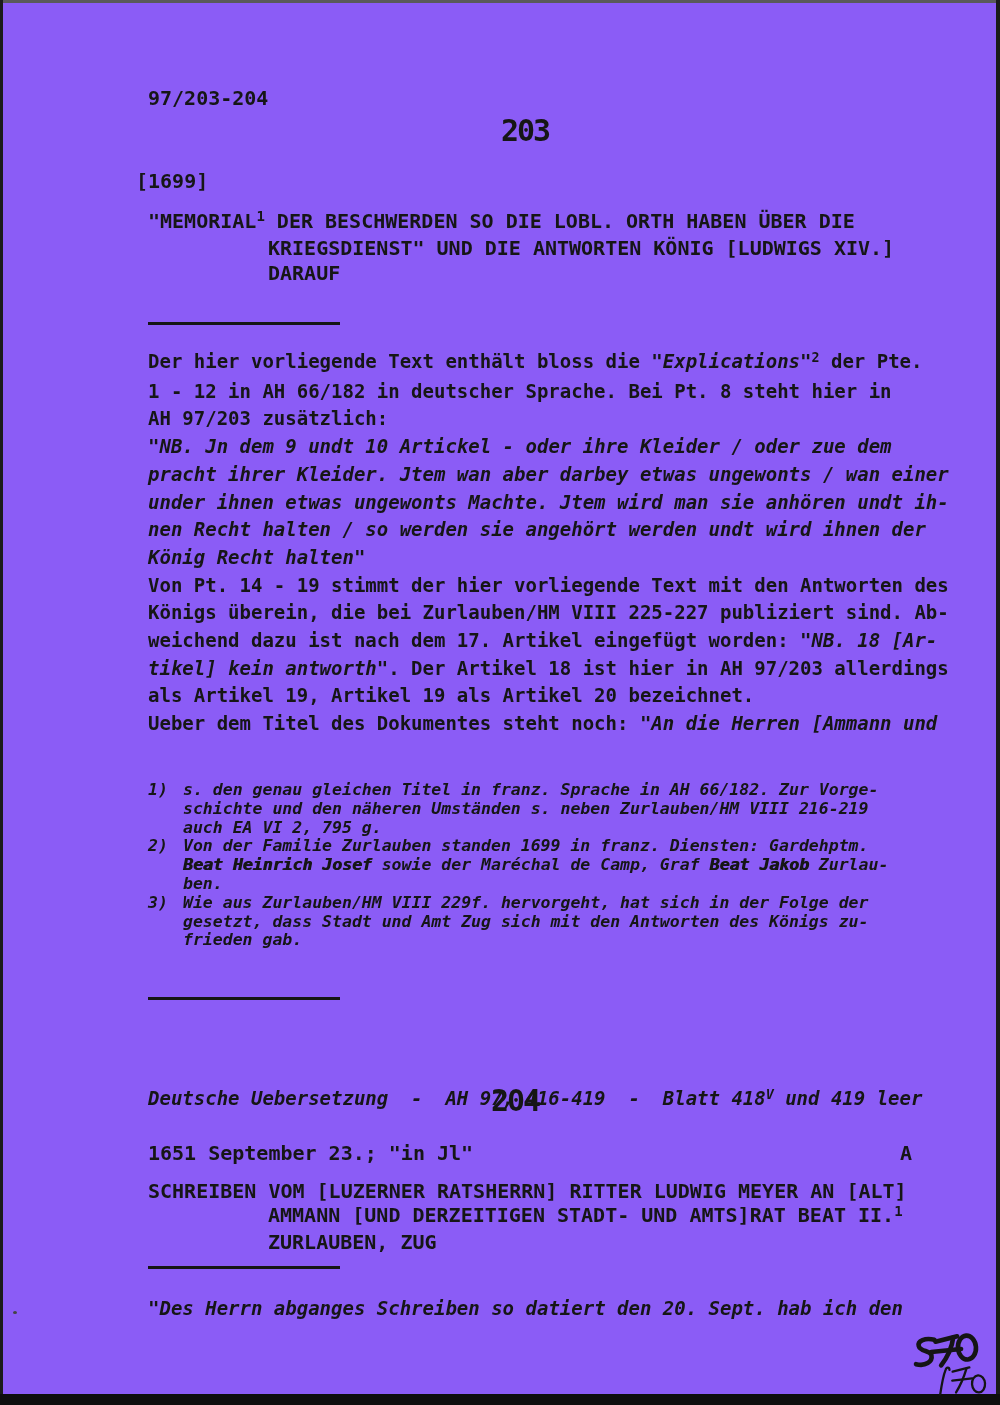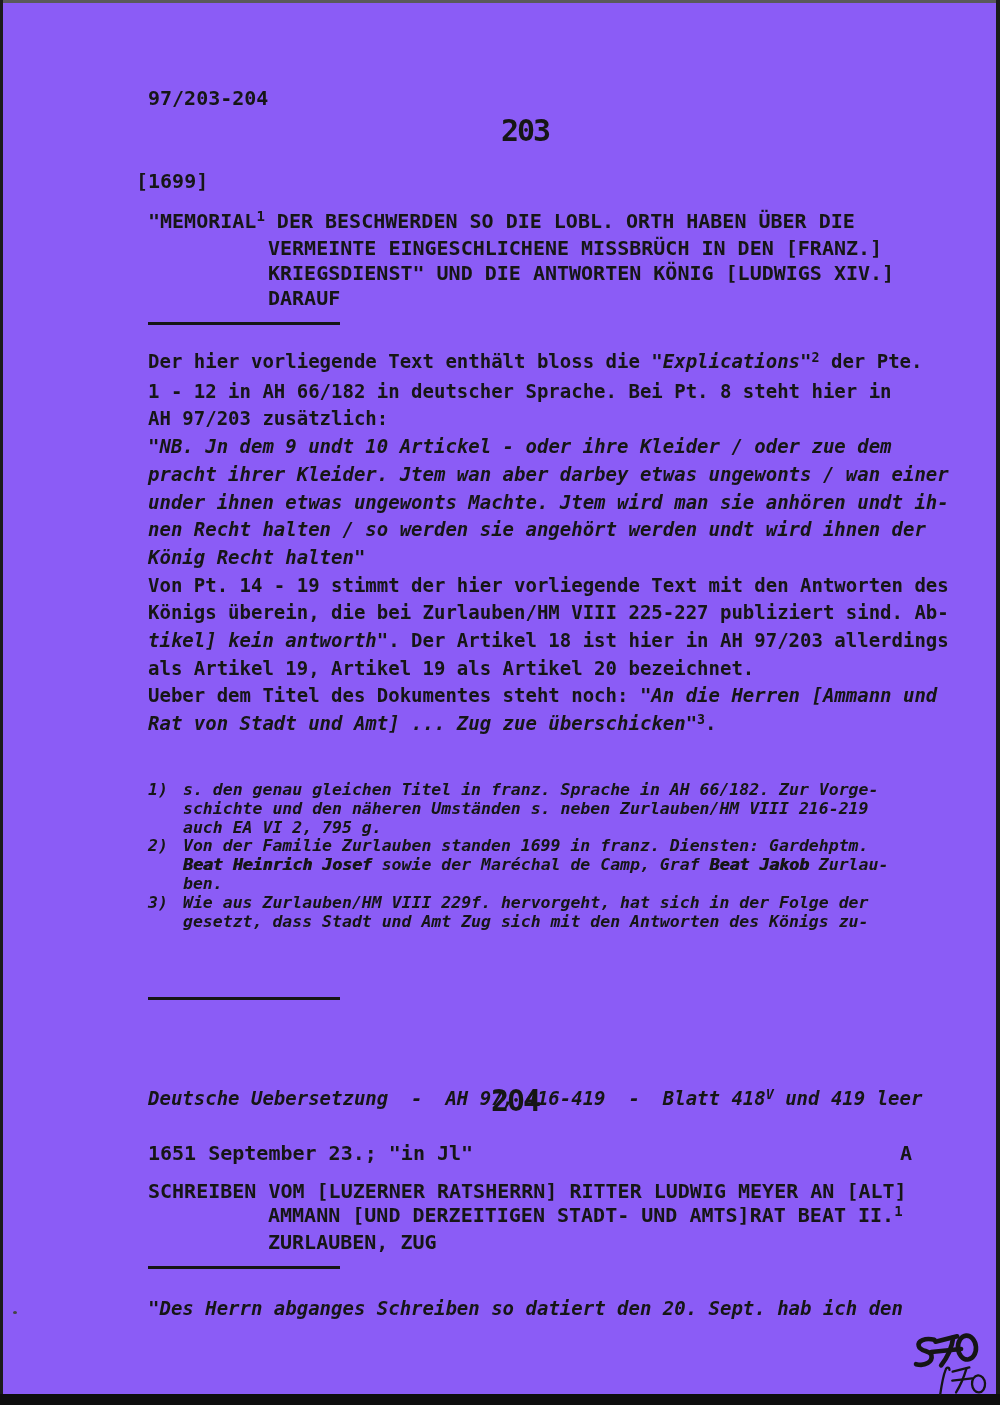--- a/index.html
+++ b/index.html
@@ -45,61 +45,61 @@
   <div class="abs speck"></div>
 
   <div class="abs t20 line" style="left:148px;top:86px;">97/203-204</div>
 
   <div class="abs pgnum" style="left:0;top:116px;width:1050px;text-align:center;">203</div>
 
   <div class="abs t20 line" style="left:136px;top:169px;">[1699]</div>
 
   <div class="abs t20 title-block" style="left:148px;top:209px;">
     <div class="line"><span>"MEMORIAL</span><span class="sup">1</span><span> DER BESCHWERDEN SO DIE LOBL. ORTH HABEN ÜBER DIE</span></div>
-    <div class="line ind"><span>VERMEINTE EINGESCHLICHENE MISSBRÜCH IN DEN [FRANZ.]</span></div>
     <div class="line ind"><span>KRIEGSDIENST" UND DIE ANTWORTEN KÖNIG [LUDWIGS XIV.]</span></div>
     <div class="line ind"><span>DARAUF</span></div>
   </div>
 
   <div class="abs rule" style="left:148px;top:322px;width:192px;"></div>
 
   <div class="abs t19" id="commentary" style="left:148px;top:348px;">
     <div class="line"><span>Der hier vorliegende Text enthält bloss die "</span><span class="it">Explications</span><span>"</span><span class="sup">2</span><span> der Pte.</span></div>
     <div class="line"><span>1 - 12 in AH 66/182 in deutscher Sprache. Bei Pt. 8 steht hier in</span></div>
     <div class="line"><span>AH 97/203 zusätzlich:</span></div>
     <div class="line"><span>"</span><span class="it">NB. Jn dem 9 undt 10 Artickel - oder ihre Kleider / oder zue dem</span></div>
     <div class="line"><span class="it">pracht ihrer Kleider. Jtem wan aber darbey etwas ungewonts / wan einer</span></div>
     <div class="line"><span class="it">under ihnen etwas ungewonts Machte. Jtem wird man sie anhören undt ih-</span></div>
     <div class="line"><span class="it">nen Recht halten / so werden sie angehört werden undt wird ihnen der</span></div>
     <div class="line"><span class="it">König Recht halten</span><span>"</span></div>
     <div class="line"><span>Von Pt. 14 - 19 stimmt der hier vorliegende Text mit den Antworten des</span></div>
     <div class="line"><span>Königs überein, die bei Zurlauben/HM VIII 225-227 publiziert sind. Ab-</span></div>
+    <div class="line"><span>weichend dazu ist nach dem 17. Artikel eingefügt worden: "</span><span class="it">NB. 18 [Ar-</span></div>
     <div class="line"><span class="it">tikel] kein antworth</span><span>". Der Artikel 18 ist hier in AH 97/203 allerdings</span></div>
     <div class="line"><span>als Artikel 19, Artikel 19 als Artikel 20 bezeichnet.</span></div>
     <div class="line"><span>Ueber dem Titel des Dokumentes steht noch: "</span><span class="it">An die Herren [Ammann und</span></div>
-    <div class="line"><span class="it">Rat von Stadt und Amt] ... Zug zue überschicken</span><span>"</span><span class="sup">3</span><span>.</span></div>
   </div>
 
   <div class="abs t16" id="footnotes" style="left:148px;top:781px;">
     <div class="fnote">
       <span class="fnmark it line">1)</span>
       <div class="line"><span class="it">s. den genau gleichen Titel in franz. Sprache in AH 66/182. Zur Vorge-</span></div>
       <div class="line"><span class="it">schichte und den näheren Umständen s. neben Zurlauben/HM VIII 216-219</span></div>
       <div class="line"><span class="it">auch EA VI 2, 795 g.</span></div>
     </div>
     <div class="fnote">
       <span class="fnmark it line">2)</span>
       <div class="line"><span class="it">Von der Familie Zurlauben standen 1699 in franz. Diensten: Gardehptm.</span></div>
       <div class="line"><span class="it xb">Beat Heinrich Josef</span><span class="it"> sowie der Maréchal de Camp, Graf </span><span class="it xb">Beat Jakob</span><span class="it"> Zurlau-</span></div>
       <div class="line"><span class="it">ben.</span></div>
     </div>
     <div class="fnote">
       <span class="fnmark it line">3)</span>
       <div class="line"><span class="it">Wie aus Zurlauben/HM VIII 229f. hervorgeht, hat sich in der Folge der</span></div>
       <div class="line"><span class="it">gesetzt, dass Stadt und Amt Zug sich mit den Antworten des Königs zu-</span></div>
+      <div class="line"><span class="it">frieden gab.</span></div>
     </div>
   </div>
 
   <div class="abs rule" style="left:148px;top:997px;width:192px;"></div>
 
   <div class="abs t19 line" style="left:148px;top:1087px;font-style:italic;"><span>Deutsche Uebersetzung  -  AH 97, 416-419  -  Blatt 418</span><span class="sup">V</span><span> und 419 leer</span></div>
 
   <div class="abs pgnum" style="left:0;top:1086px;width:1030px;text-align:center;">204</div>
 
   <div class="abs t20 line" style="left:148px;top:1141px;">1651 September 23.; "in Jl"</div>

